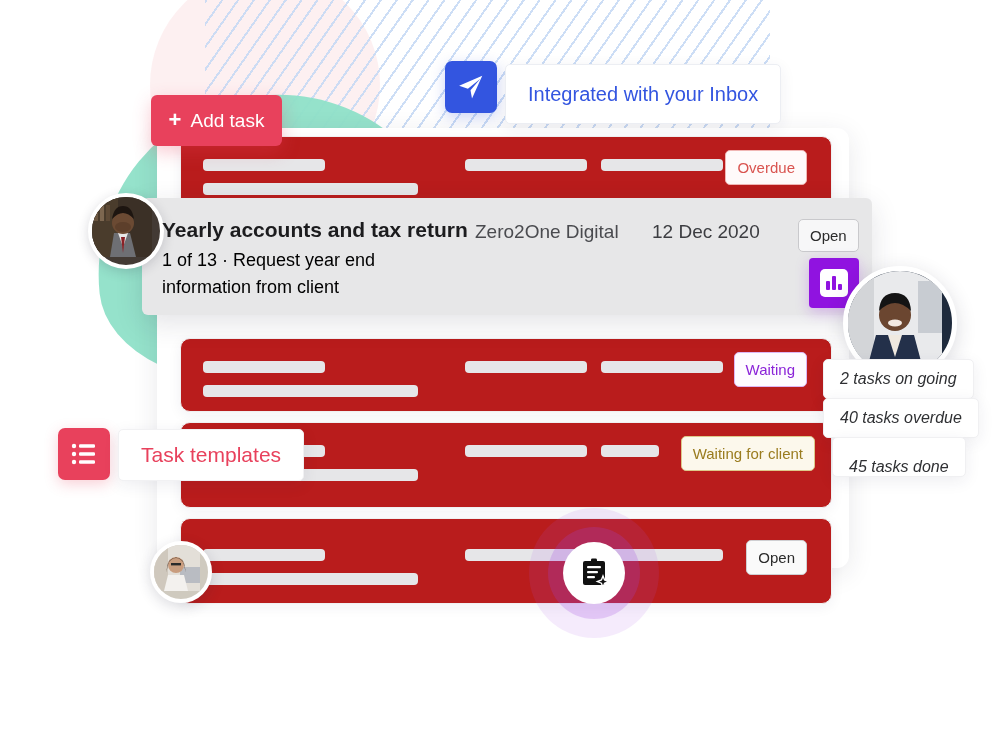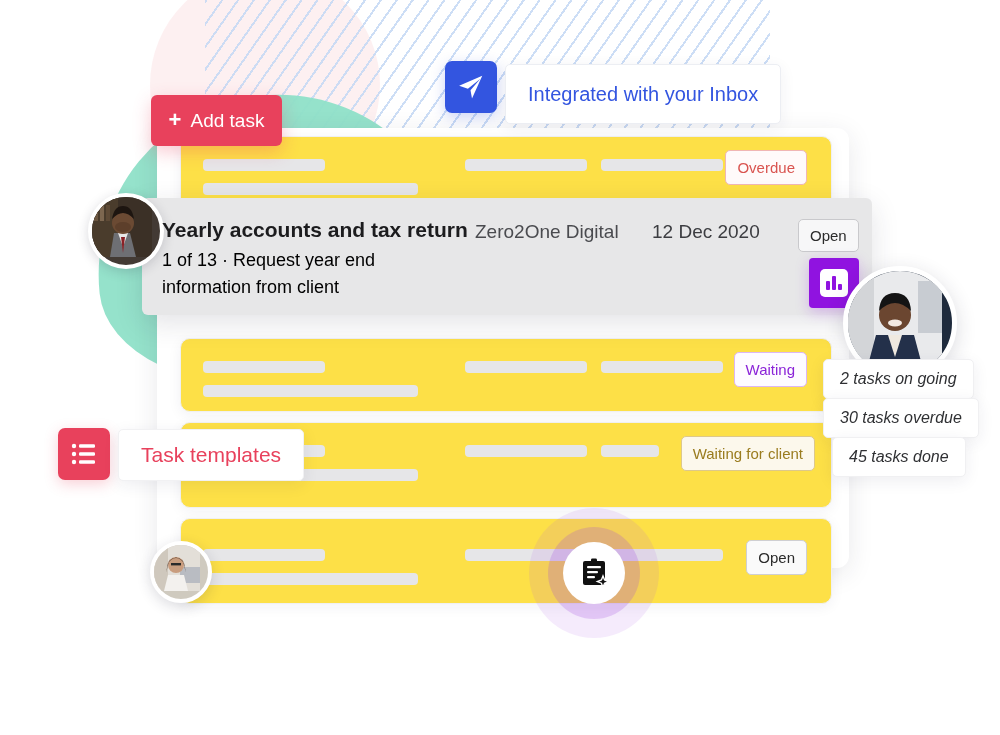--- a/index.html
+++ b/index.html
@@ -45,21 +45,21 @@
   
   .app-card{
     position:absolute;left:157px;top:128px;width:692px;height:440px;
     background:#ffffff;border-radius:12px;
     box-shadow:0 6px 26px rgba(40,40,60,0.10);
   }
 
   
   .rows{position:absolute;left:180px;top:136px;width:652px;}
   .row{
-    position:relative;background:#fde047;border:1px solid #f0f0f1;
+    position:relative;background:#b91c1c;border:1px solid #f0f0f1;
     border-radius:10px;box-shadow:0 3px 14px rgba(40,40,60,0.06);
     height:74px;margin-bottom:10px;box-sizing:border-box;
   }
   .row.tall{height:86px;}
   .sk{position:absolute;background:#e6e6e8;border-radius:4px;height:12px;}
   .sk-a{left:22px;top:22px;width:122px;}
   .sk-b{left:22px;top:46px;width:215px;}
   .sk-c{left:284px;top:22px;width:122px;}
   .sk-d{left:420px;top:22px;width:122px;}
   .sk-d-short{left:420px;top:22px;width:58px;}
@@ -168,21 +168,21 @@
 
   .stat{
     position:absolute;background:#fff;border:1px solid #f0f0f2;border-radius:5px;
     height:38px;display:flex;align-items:center;padding:0 16px;
     font-size:16px;color:#2f3033;white-space:nowrap;
     box-shadow:0 4px 16px rgba(40,40,80,0.08);
     font-style:italic;
   }
   .stat-0{left:823px;top:359px;}
   .stat-1{left:823px;top:398px;}
-  .stat-2{left:832px;top:437px;}
+  .stat-2{left:832px;top:437px;align-items:flex-end;}
 
   
   .sm-avatar{
     position:absolute;left:150px;top:541px;width:54px;height:54px;
     border-radius:50%;border:4px solid #fff;overflow:hidden;
     box-shadow:0 4px 14px rgba(40,40,60,0.16);background:#cfcabf;
   }
 
   
   .cta-rings{
@@ -322,21 +322,21 @@
       <circle cx="47" cy="44" r="16" fill="#6b4630"></circle>
       <path d="M31 40 q16 -16 32 0 q-1 -18 -16 -18 q-15 0 -16 18 Z" fill="#141414"></path>
       <ellipse cx="47" cy="52" rx="7" ry="3.4" fill="#f2e9e2"></ellipse>
     </svg>
   </div>
 
   <div class="stat stat-0">
     <span>2 tasks on going</span>
   </div>
   <div class="stat stat-1">
-    <span>30 tasks overdue</span>
+    <span>40 tasks overdue</span>
   </div>
   <div class="stat stat-2">
     <span>45 tasks done</span>
   </div>
 
   <div class="sm-avatar">
     <svg width="46" height="46" viewBox="0 0 46 46">
       <rect width="46" height="46" fill="#e3dfd8"></rect>
       <rect x="0" y="0" width="14" height="46" fill="#cfc8bd"></rect>
       <rect x="26" y="22" width="20" height="16" fill="#b9bcc2"></rect>

